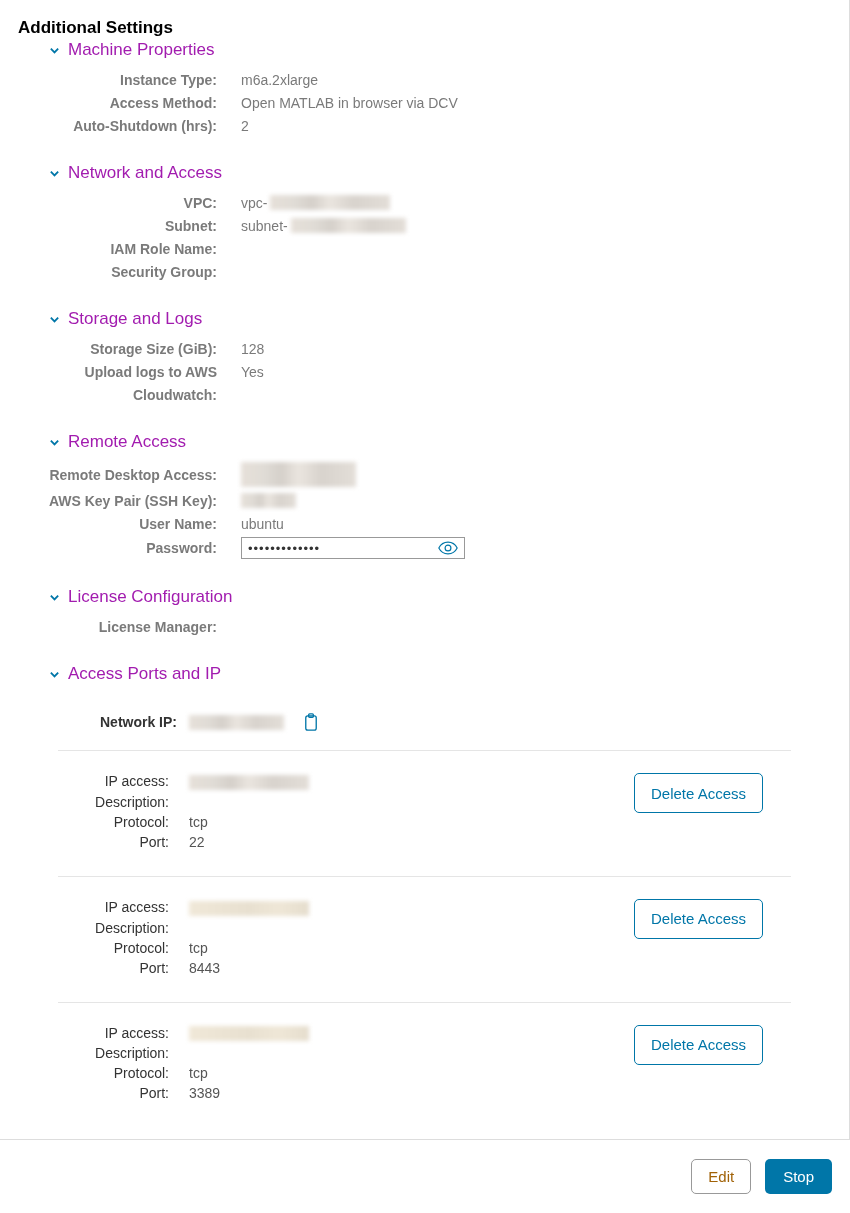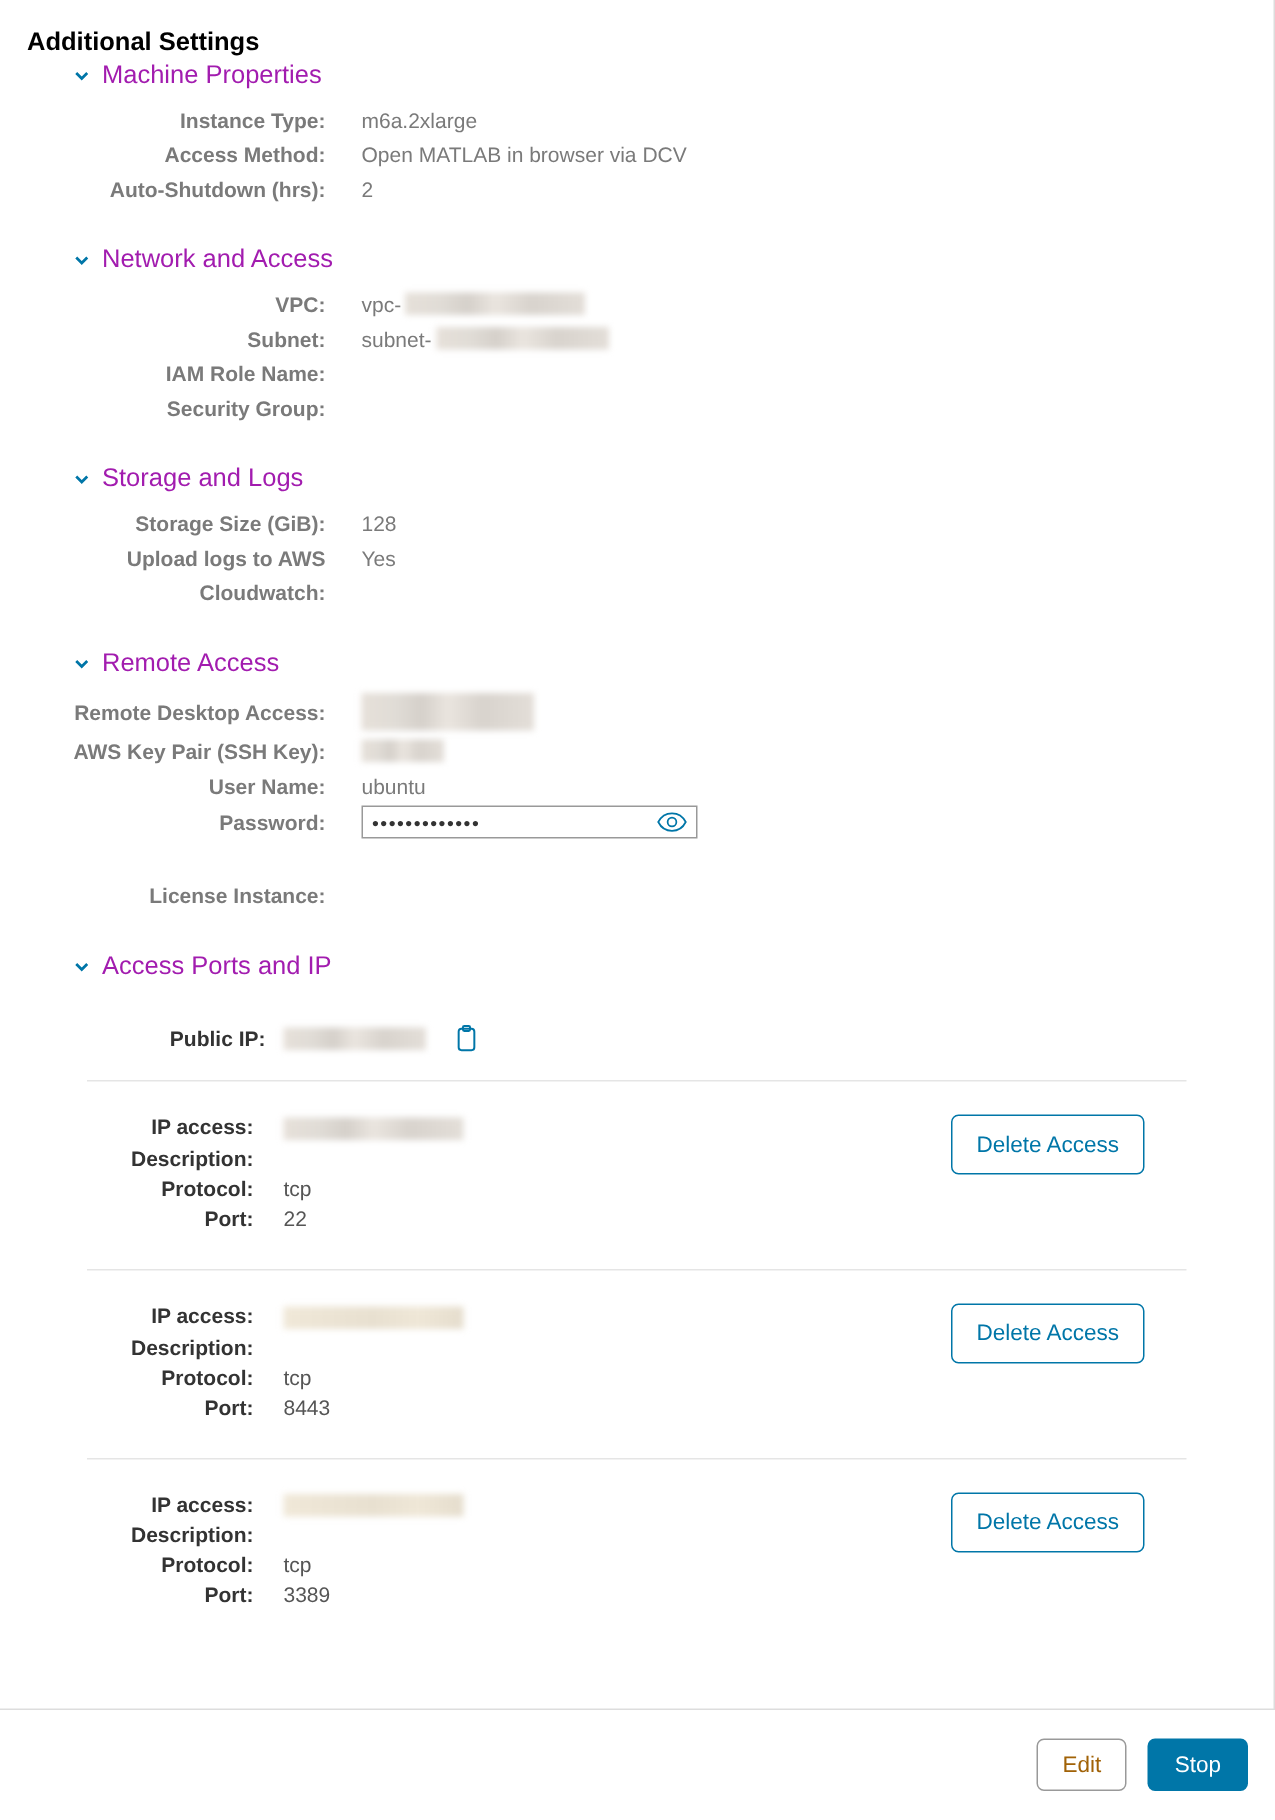--- a/index.html
+++ b/index.html
@@ -158,21 +158,21 @@
     }
     .access-details { }
     .access-row {
       display: flex;
       margin-bottom: 4px;
     }
     .access-label {
       width: 131px;
       text-align: right;
       color: #333;
-      font-weight: 700;
+      font-weight: 400;
       font-size: 14px;
       padding-right: 20px;
     }
     .access-value {
       color: #555;
       font-size: 14px;
     }
     .delete-btn {
       border: 1.5px solid #0076a8;
       background: #fff;
@@ -345,41 +345,49 @@
                   <circle cx="12" cy="8" r="3.5"></circle>
                 </svg>
             </span>
           </div>
         </div>
       </div>
     </div>
   </div>
 
   <div class="section">
+    <div class="section-header">
+      <span class="chevron">
+        <svg viewBox="0 0 12 12">
+            <polyline points="2,4 6,8 10,4"></polyline>
+          </svg>
+      </span>
+      <span class="section-title">License Configuration</span>
+    </div>
     <div class="kv-table">
       <div class="kv-row">
-        <div class="kv-label">License Instance:</div>
+        <div class="kv-label">License Manager:</div>
         <div class="kv-value"></div>
       </div>
     </div>
   </div>
 
   <div class="section">
     <div class="section-header">
       <span class="chevron">
         <svg viewBox="0 0 12 12">
             <polyline points="2,4 6,8 10,4"></polyline>
           </svg>
       </span>
       <span class="section-title">Access Ports and IP</span>
     </div>
 
     <div class="ports-area">
       <div class="public-ip-row">
-        <div class="public-ip-label">Public IP:</div>
+        <div class="public-ip-label">Network IP:</div>
         <span class="redacted" style="width:95px"></span>
         <span class="clipboard-icon">
           <svg viewBox="0 0 16 20">
               <rect x="2.5" y="3" width="11" height="15" rx="2"></rect>
               <rect x="5.5" y="1" width="5" height="3.5" rx="1"></rect>
             </svg>
         </span>
       </div>
 
       <div class="access-block">

